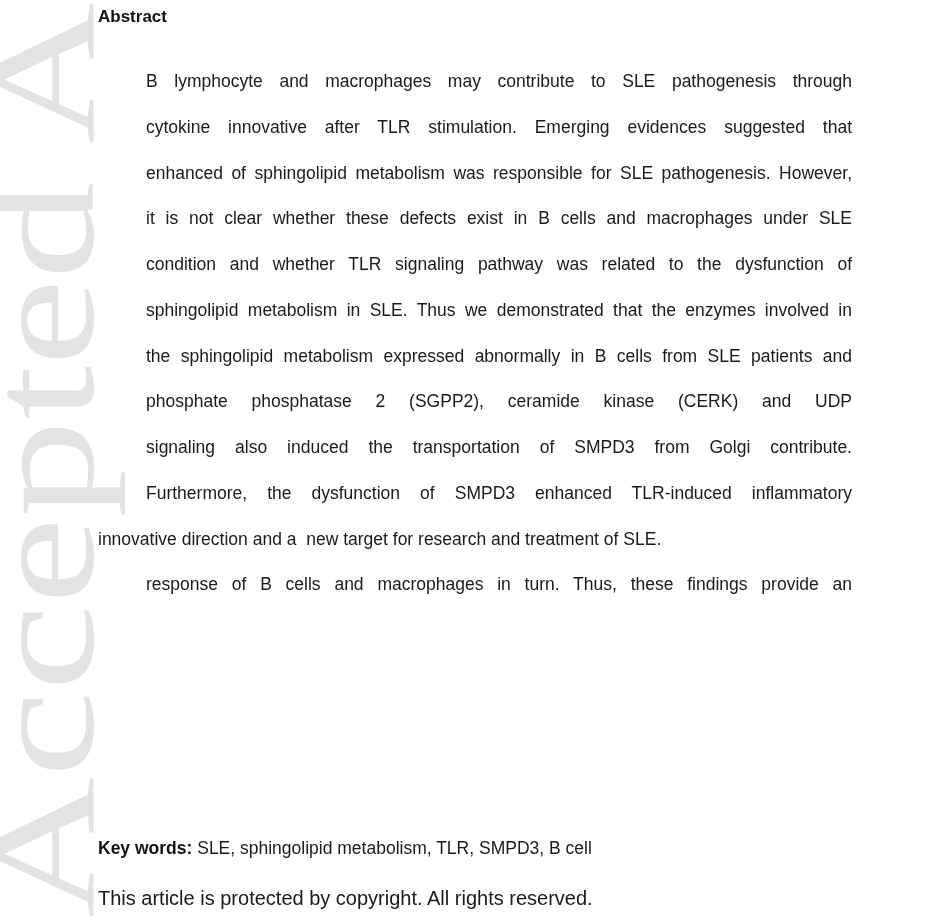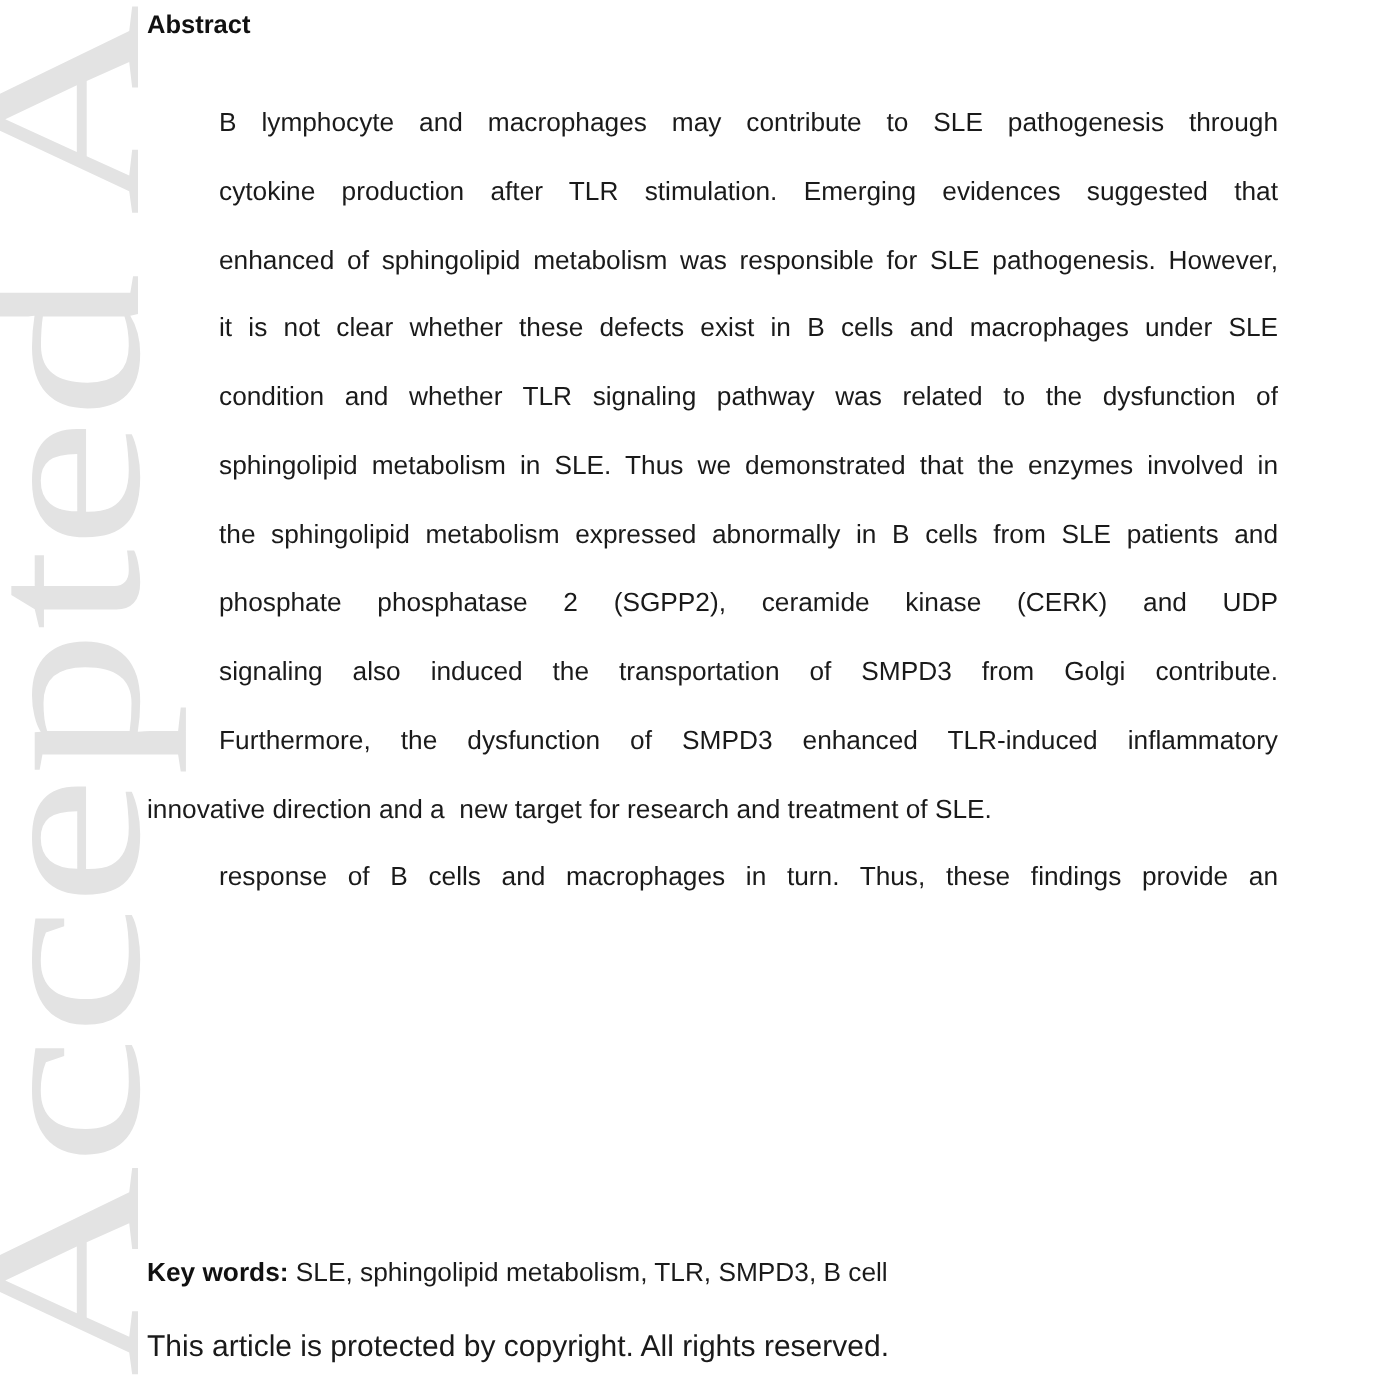--- a/index.html
+++ b/index.html
@@ -89,21 +89,21 @@
 <div class="page">
 
   <div class="watermark">Accepted Article</div>
 
   <div class="content">
 
     <div class="heading">Abstract</div>
 
     <div class="para">
       <div class="line just">B lymphocyte and macrophages may contribute to SLE pathogenesis through</div>
-      <div class="line just">cytokine production after TLR stimulation. Emerging evidences suggested that</div>
+      <div class="line just">cytokine innovative after TLR stimulation. Emerging evidences suggested that</div>
       <div class="line just">enhanced of sphingolipid metabolism was responsible for SLE pathogenesis. However,</div>
       <div class="line just">it is not clear whether these defects exist in B cells and macrophages under SLE</div>
       <div class="line just">condition and whether TLR signaling pathway was related to the dysfunction of</div>
       <div class="line just">sphingolipid metabolism in SLE. Thus we demonstrated that the enzymes involved in</div>
       <div class="line just">the sphingolipid metabolism expressed abnormally in B cells from SLE patients and</div>
       <div class="line just">phosphate phosphatase 2 (SGPP2), ceramide kinase (CERK) and UDP</div>
       <div class="line just">signaling also induced the transportation of SMPD3 from Golgi contribute.</div>
       <div class="line just">Furthermore, the dysfunction of SMPD3 enhanced TLR-induced inflammatory</div>
       <div class="line">innovative direction and a  new target for research and treatment of SLE.</div>
       <div class="line just">response of B cells and macrophages in turn. Thus, these findings provide an</div>

